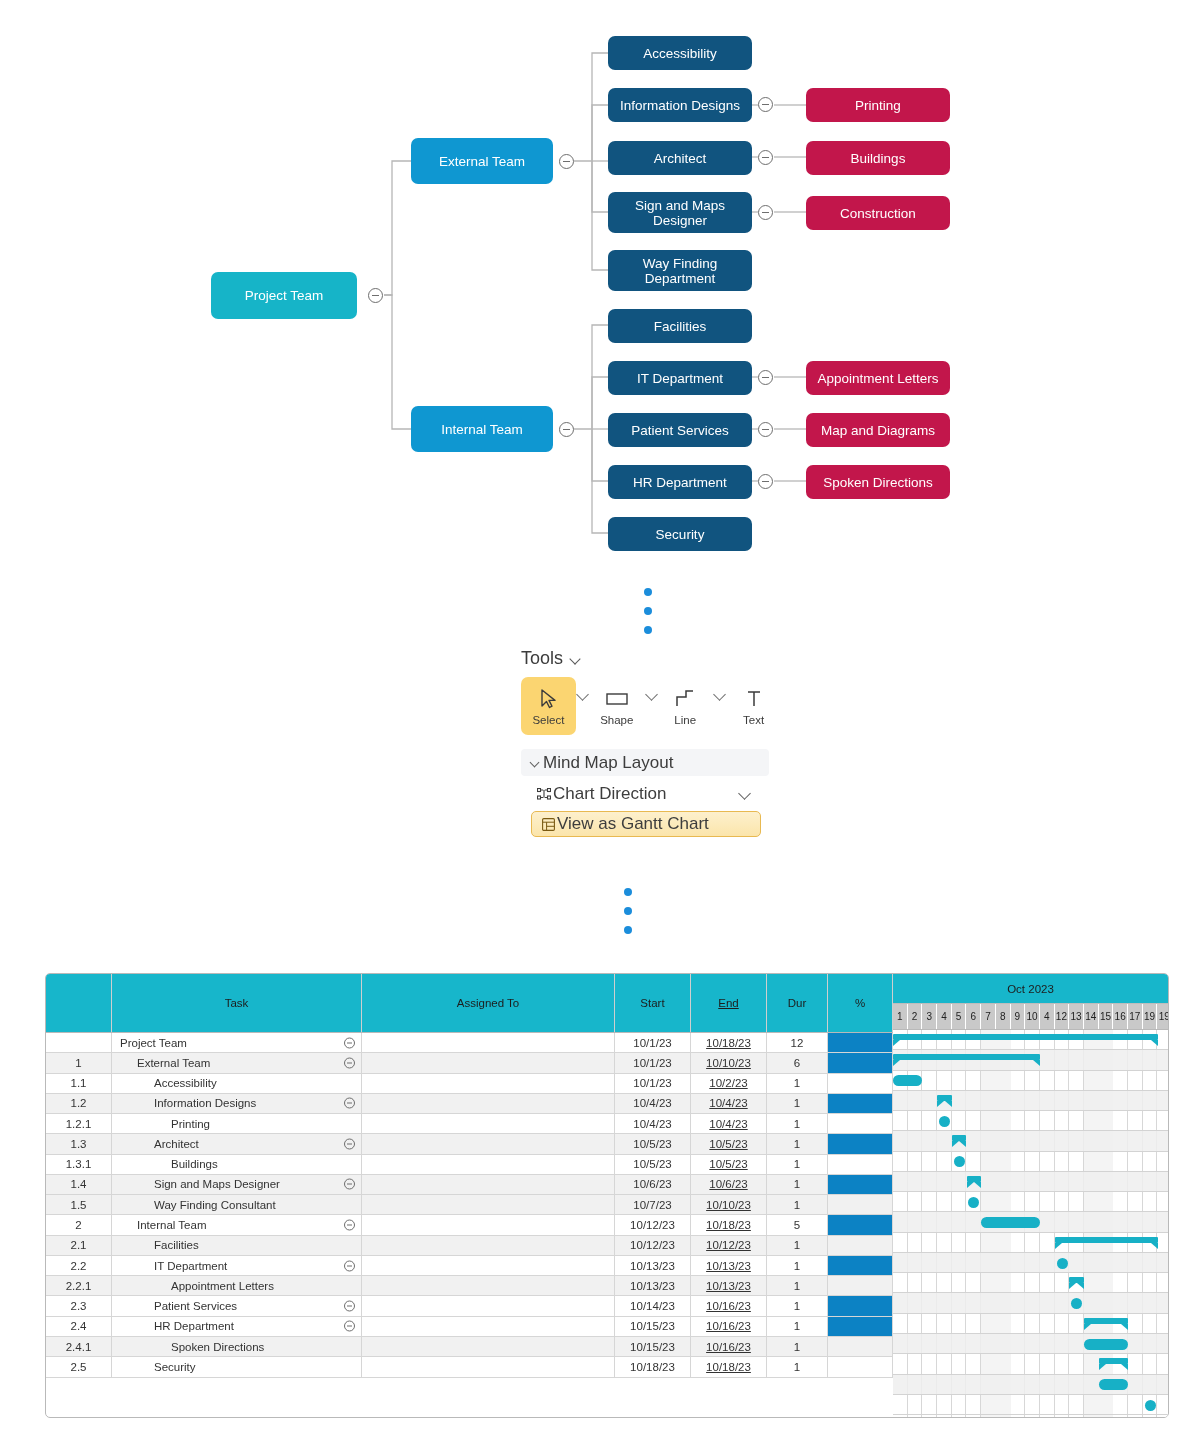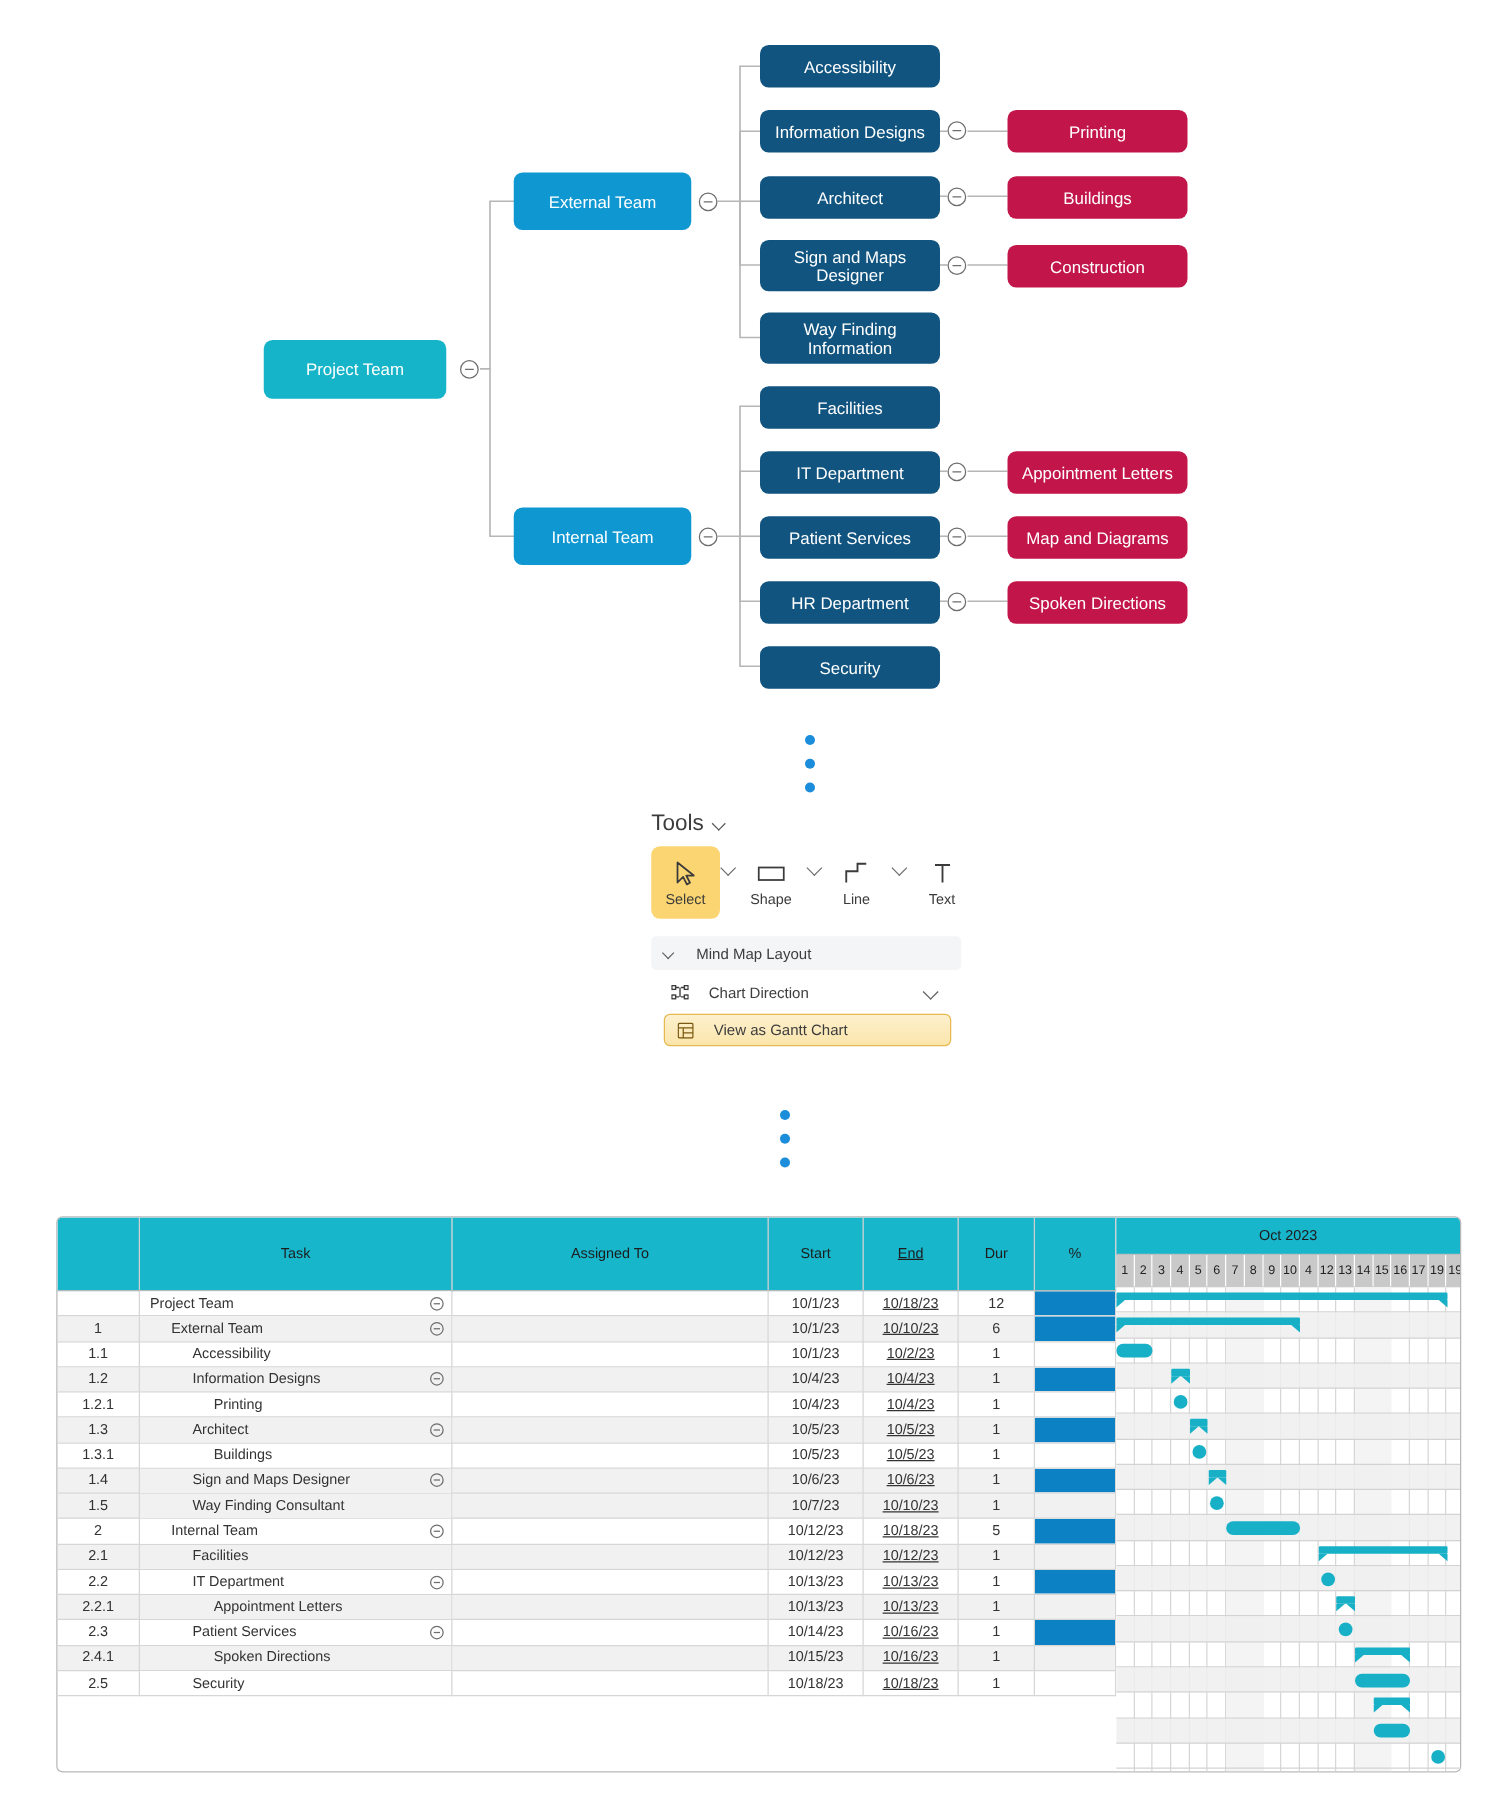--- a/index.html
+++ b/index.html
@@ -66,22 +66,22 @@
     display:flex;flex-direction:column;align-items:center;justify-content:center;
     gap:3px;font-size:11.5px;color:#3b3b3b;
   }
   .tool.active{background:#fbd571;}
   .tool .glyph{height:24px;display:flex;align-items:center;justify-content:center;}
   .minichev{width:14px;height:32px;display:flex;align-items:flex-start;justify-content:center;padding-top:13px;}
   .minichev i{display:block;width:8px;height:8px;border-right:1.5px solid #6d6d6d;border-bottom:1.5px solid #6d6d6d;transform:rotate(45deg);}
 
   .panel-row{
     width:248px;height:27px;border-radius:4px;
-    display:flex;align-items:center;font-size:12px;color:#3d3d3d;
-    box-sizing:border-box;padding-left:10px;gap:16px;
+    display:flex;align-items:center;font-size:17px;color:#3d3d3d;
+    box-sizing:border-box;padding-left:10px;gap:2px;
   }
   .panel-row.grey{background:#f4f5f7;margin-top:12px;}
   .panel-row.plain{margin-top:4px;padding-left:16px;width:242px;}
   .panel-row.gold{
     background:linear-gradient(#fdf0cd,#fbe5ab);
     border:1px solid #e8b951;margin-top:4px;margin-left:10px;width:230px;height:26px;
     border-radius:5px;
   }
   .row-chevron{width:10px;height:10px;position:relative;}
   .row-chevron::before{
@@ -240,21 +240,21 @@
 
   <div class="node n-dark" style="left:608px;top:192px;width:144px;height:41px;">
     <span>Sign and Maps
 Designer</span></div>
   <div class="collapse" style="left:758px;top:205px;"></div>
   <div class="node n-red" style="left:806px;top:196px;width:144px;height:34px;">
     <span>Construction</span></div>
 
   <div class="node n-dark" style="left:608px;top:250px;width:144px;height:41px;">
     <span>Way Finding
-Information</span></div>
+Department</span></div>
 
   <div class="node n-dark" style="left:608px;top:309px;width:144px;height:34px;">
     <span>Facilities</span></div>
 
   <div class="node n-dark" style="left:608px;top:361px;width:144px;height:34px;">
     <span>IT Department</span></div>
   <div class="collapse" style="left:758px;top:370px;"></div>
   <div class="node n-red" style="left:806px;top:361px;width:144px;height:34px;">
     <span>Appointment Letters</span></div>
 
@@ -514,20 +514,31 @@
               <td class="c-start">10/13/23</td>
               <td class="c-end">10/13/23</td>
               <td class="c-dur">1</td>
               <td class="c-pct"></td>
             </tr>
             <tr class="even">
               <td class="c-id">2.3</td>
               <td class="c-task task-cell"><span class="task-name lvl2">Patient Services</span><span class="tc-collapse"></span></td>
               <td class="c-assign"></td>
               <td class="c-start">10/14/23</td>
+              <td class="c-end">10/16/23</td>
+              <td class="c-dur">1</td>
+              <td class="c-pct">
+                <div class="pctbar"></div>
+              </td>
+            </tr>
+            <tr class="even">
+              <td class="c-id">2.4</td>
+              <td class="c-task task-cell"><span class="task-name lvl2">HR Department</span><span class="tc-collapse"></span></td>
+              <td class="c-assign"></td>
+              <td class="c-start">10/15/23</td>
               <td class="c-end">10/16/23</td>
               <td class="c-dur">1</td>
               <td class="c-pct">
                 <div class="pctbar"></div>
               </td>
             </tr>
             <tr class="odd">
               <td class="c-id">2.4.1</td>
               <td class="c-task task-cell"><span class="task-name lvl3">Spoken Directions</span></td>
               <td class="c-assign"></td>

